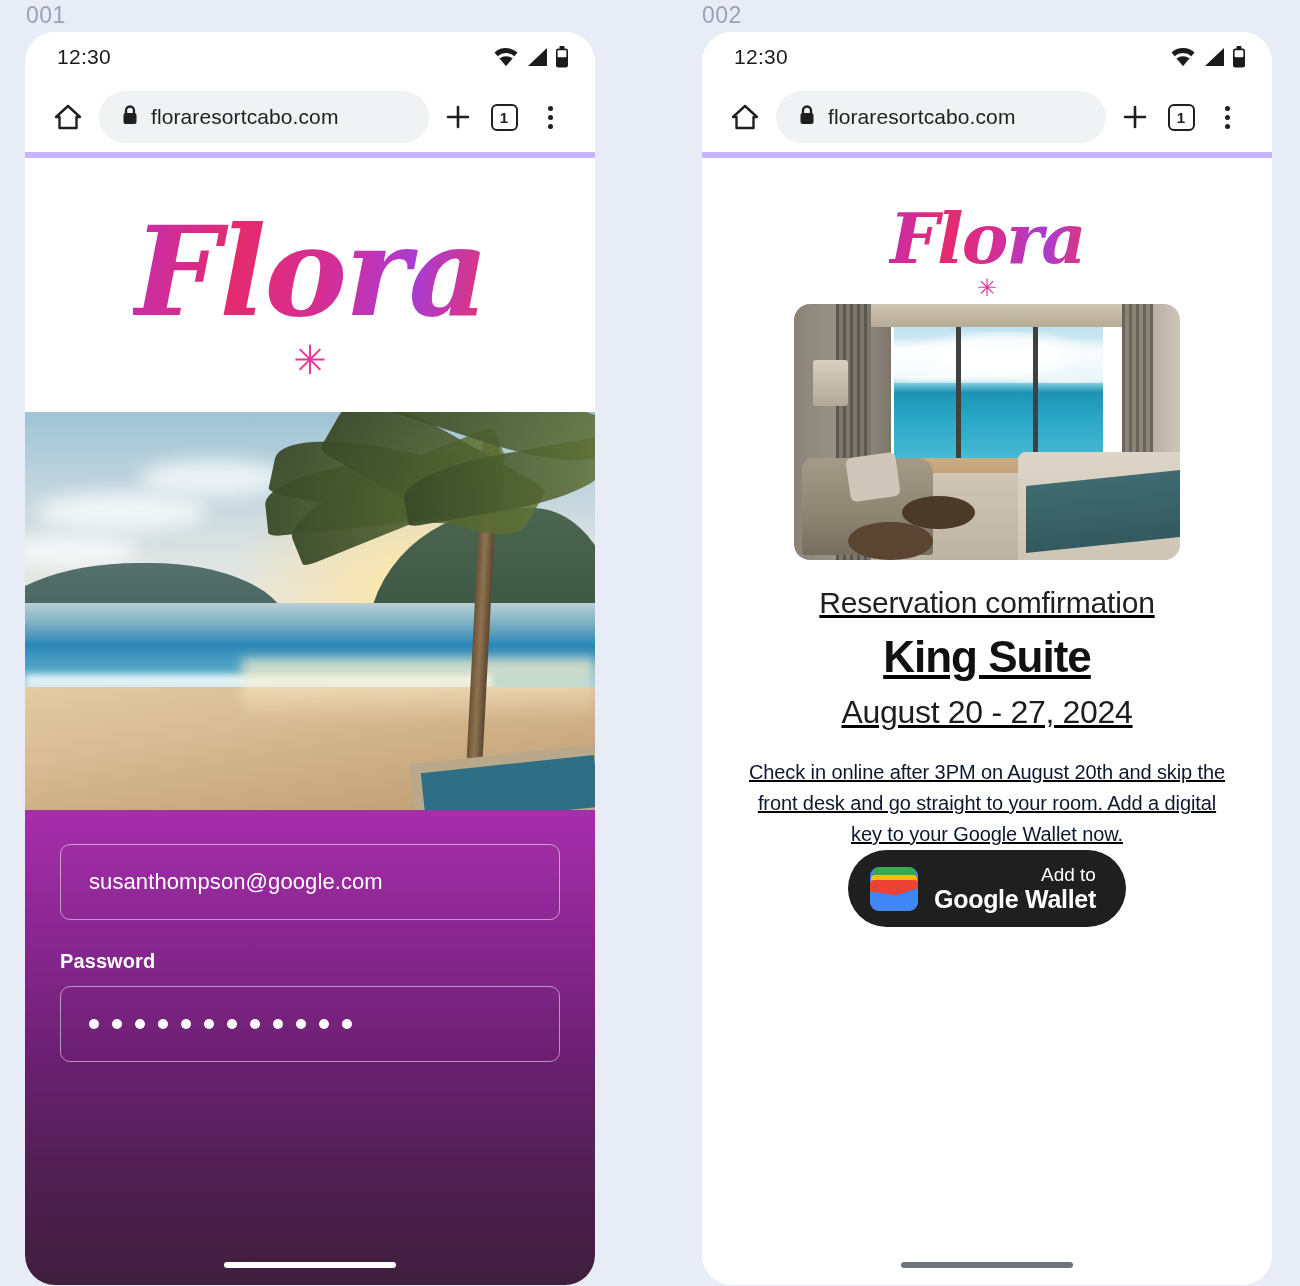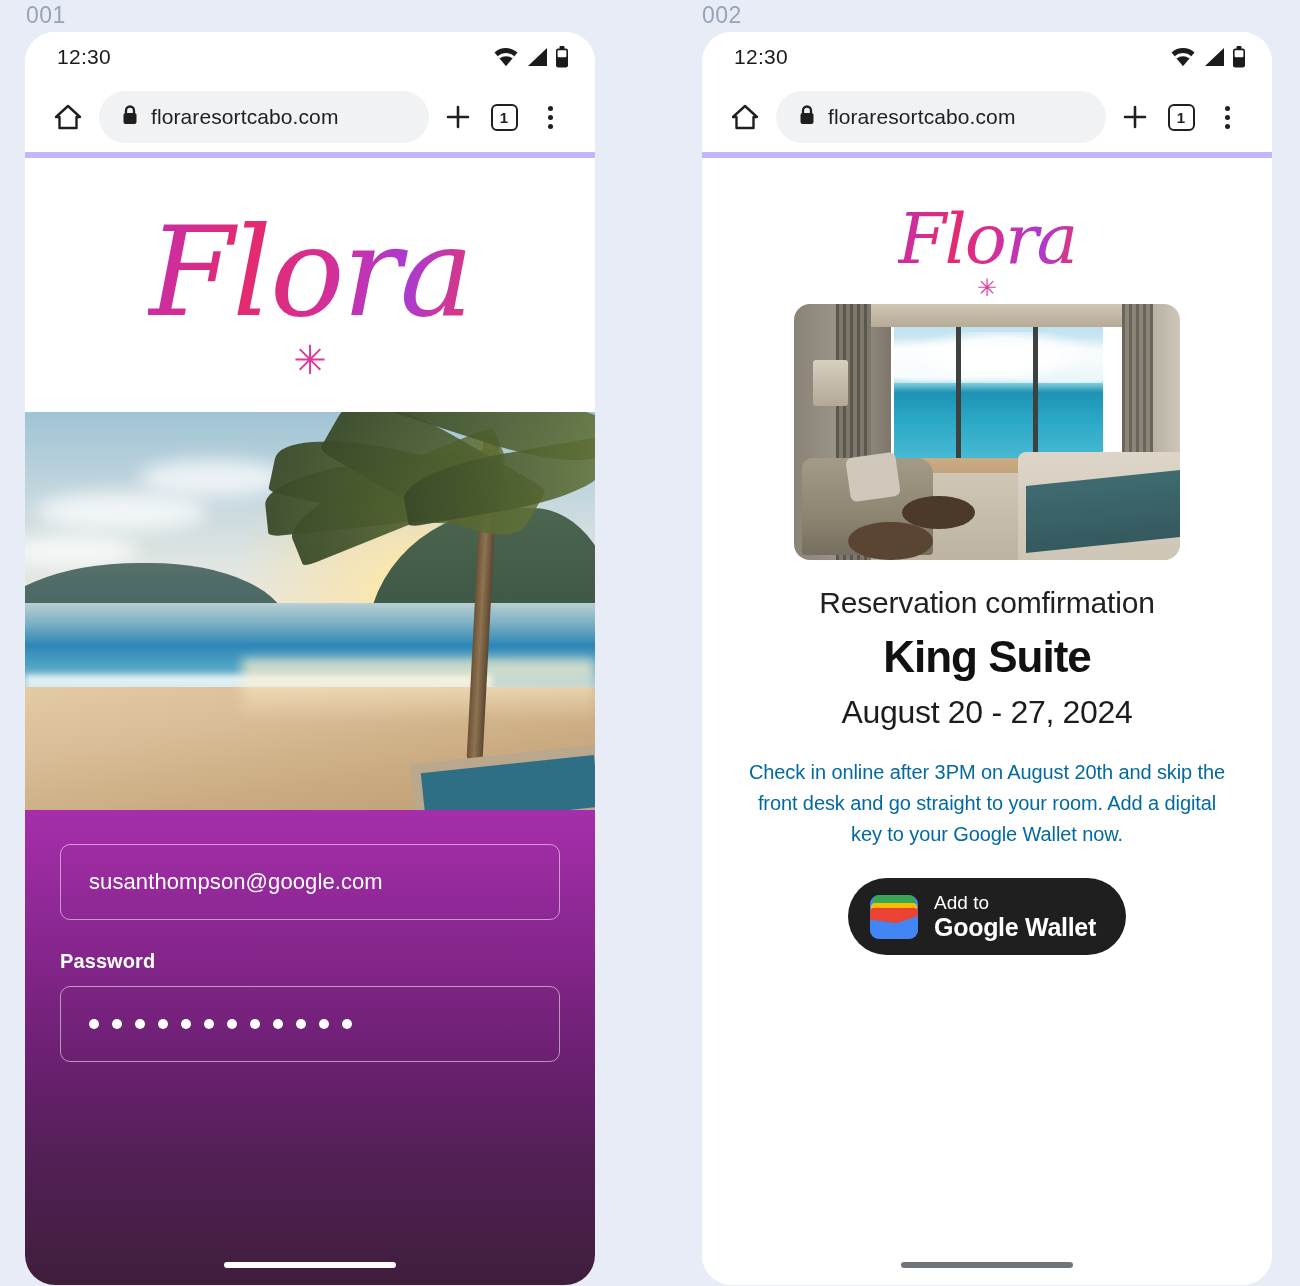--- a/index.html
+++ b/index.html
@@ -90,21 +90,21 @@
   .dots3 i { width: 5px; height: 5px; border-radius: 50%; background: #1f1f1f; display: block; }
 
   
   .page { position: relative; width: 100%; height: calc(100% - 126px); background: #fff; }
 
   
   .logo-wrap { text-align: center; }
   .logo-word {
     font-family: "DejaVu Serif", serif;
     font-style: italic;
-    font-weight: 400;
+    font-weight: 700;
     background: linear-gradient(100deg, #c32fb0 0%, #e52a6e 30%, #d42f96 55%, #a93bd4 78%, #e5356f 100%);
     -webkit-background-clip: text;
     background-clip: text;
     color: transparent;
     letter-spacing: -2px;
     line-height: 1;
     display: inline-block;
   }
   .logo-star {
     display: block;
@@ -246,20 +246,21 @@
     width: 172px; height: 6px;
     border-radius: 4px;
   }
   .home-ind.light { background: #ffffff; }
   .home-ind.dark  { background: #70757c; }
 
   
   .confirm-page {
     padding: 0 41px;
     text-align: center;
+    text-decoration: underline;
   }
   .room-photo {
     position: relative;
     width: 386px; height: 256px;
     margin: 0 auto 26px auto;
     border-radius: 16px;
     overflow: hidden;
     background: #8d8madd;
   }
   .rp-wallleft {
@@ -354,22 +355,22 @@
   }
   .cp-dates {
     font-size: 32px; color: #1c1c1c; font-weight: 400; letter-spacing: -0.3px;
     margin-bottom: 26px;
   }
   .cp-conf {
     font-size: 21px; font-weight: 700; color: #e13a72;
     letter-spacing: -0.1px; margin-bottom: 26px;
   }
   .cp-body {
-    font-size: 20px; line-height: 1.55; color: #0369a1;
-    letter-spacing: -0.1px; margin-bottom: 28px;
+    font-size: 20px; line-height: 1.55; color: #0f172a;
+    letter-spacing: -0.1px; 
   }
   .wallet-btn {
     display: inline-flex; align-items: center; gap: 16px;
     background: #1f1f1f;
     border-radius: 40px;
     padding: 14px 30px 14px 22px;
     color: #fff;
   }
   .wallet-icon {
     width: 48px; height: 44px;
@@ -391,21 +392,21 @@
     position: absolute; left: 0; right: 0; top: 30%; height: 34%;
     background: #ea4335;
     border-radius: 4px 4px 0 0;
   }
   .wallet-icon .w-blue {
     position: absolute; left: 0; right: 0; bottom: 0; height: 56%;
     background: #4285f4;
     border-radius: 0 0 8px 8px;
     clip-path: polygon(0 22%, 55% 38%, 100% 8%, 100% 100%, 0 100%);
   }
-  .wallet-text { text-align: left; line-height: 1.12; }
+  .wallet-text { text-align: right; line-height: 1.12; }
   .wallet-text .l1 { font-size: 19px; font-weight: 400; }
   .wallet-text .l2 { font-size: 25px; font-weight: 700; letter-spacing: -0.3px; }
 </style>
 </head>
 <body>
 
 <div class="canvas">
 
   <div class="frame-label" id="label-001">001</div>
   <div class="frame-label" id="label-002">002</div>

